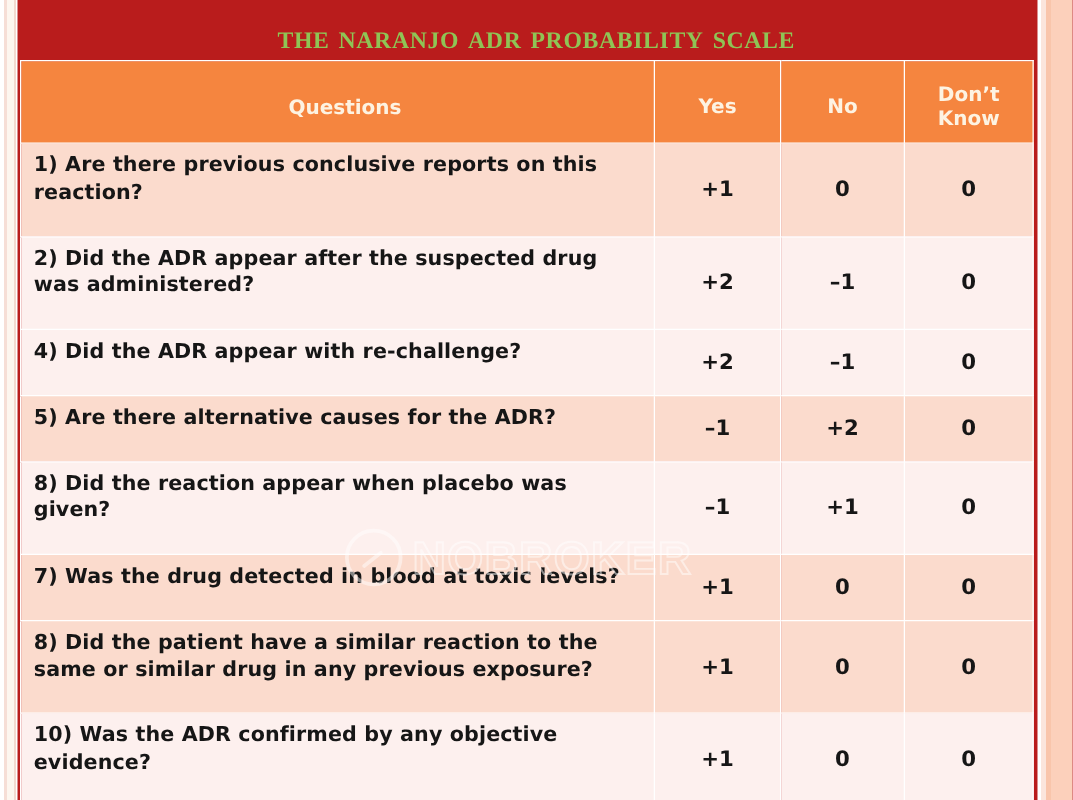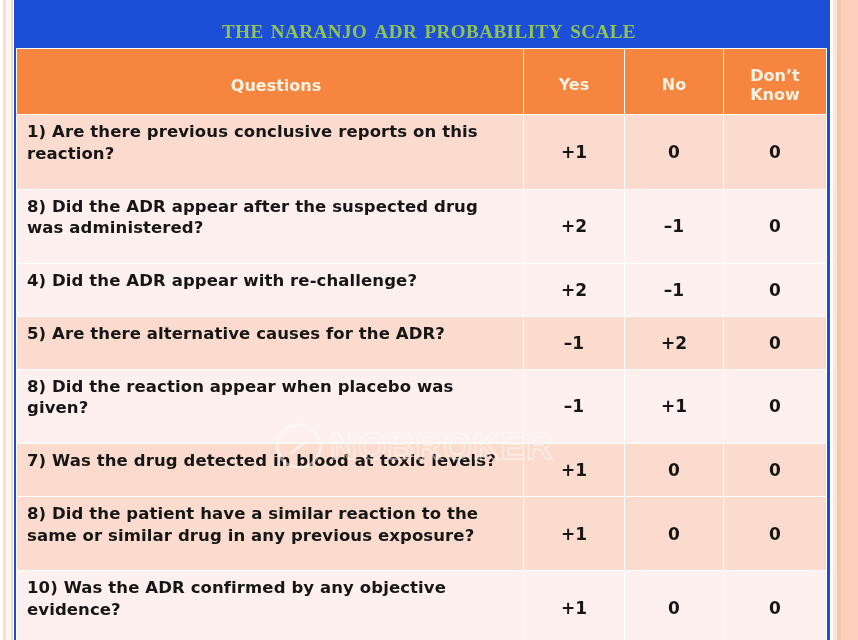--- a/index.html
+++ b/index.html
@@ -11,21 +11,21 @@
     width: 858px;
     height: 640px;
     overflow: hidden;
     font-family: "DejaVu Sans", sans-serif;
   }
 
   #slide {
     position: relative;
     width: 858px;
     height: 640px;
-    background: #1d4ed8;
+    background: #b91c1c;
     overflow: hidden;
   }
 
   
   .edge-band-left {
     position: absolute;
     top: 0; left: 0;
     width: 14px; height: 640px;
     background: linear-gradient(to right,
         #ffffff 0px, #ffffff 3px,
@@ -189,21 +189,21 @@
       </tr>
     </thead>
     <tbody>
       <tr class="band-a">
         <td class="q-cell">1) Are there previous conclusive reports on this reaction?</td>
         <td class="v-cell">+1</td>
         <td class="v-cell">0</td>
         <td class="v-cell">0</td>
       </tr>
       <tr class="band-b">
-        <td class="q-cell">8) Did the ADR appear after the suspected drug was administered?</td>
+        <td class="q-cell">2) Did the ADR appear after the suspected drug was administered?</td>
         <td class="v-cell">+2</td>
         <td class="v-cell">–1</td>
         <td class="v-cell">0</td>
       </tr>
       <tr class="band-b">
         <td class="q-cell">4) Did the ADR appear with re-challenge?</td>
         <td class="v-cell">+2</td>
         <td class="v-cell">–1</td>
         <td class="v-cell">0</td>
       </tr>

